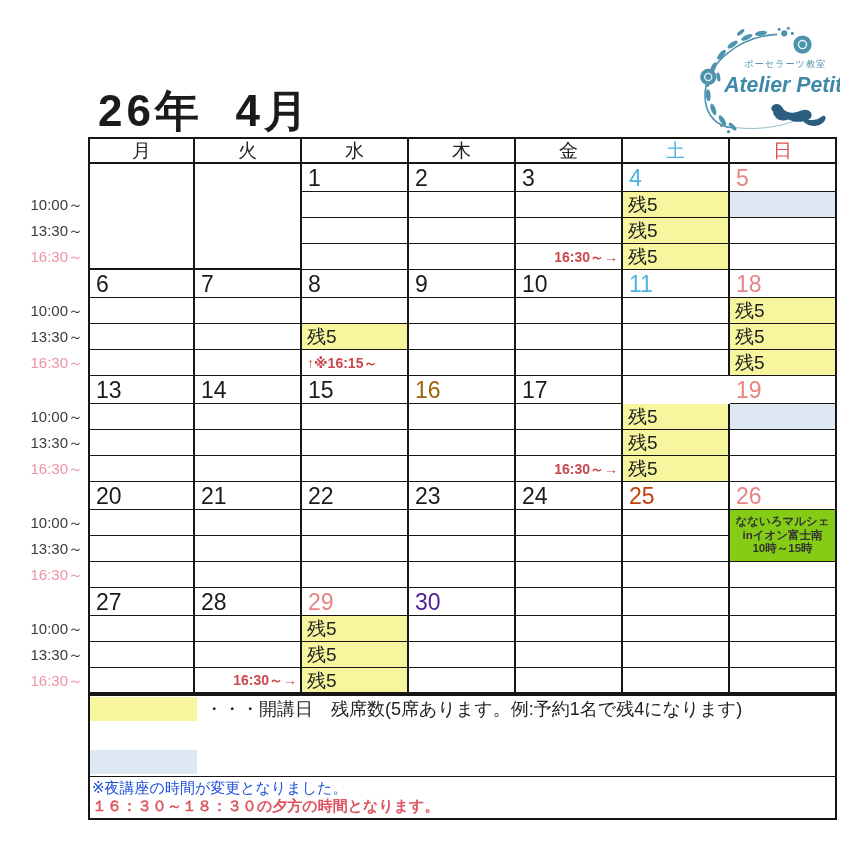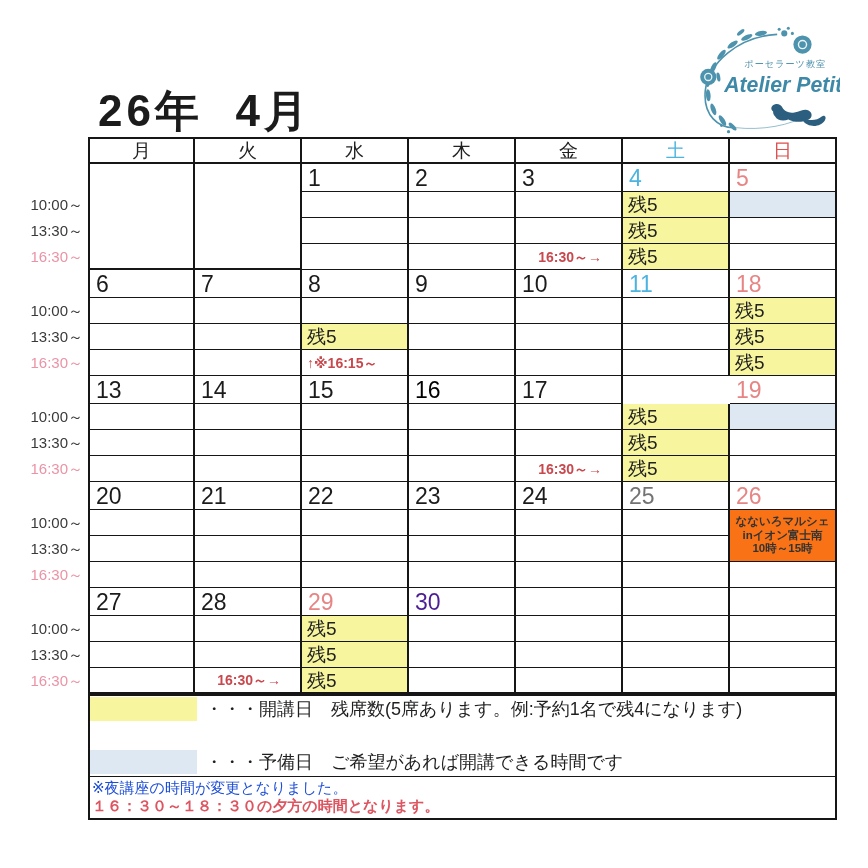--- a/index.html
+++ b/index.html
@@ -22,21 +22,21 @@
   #cal .bc{border-right:2.2px solid #161616;border-bottom:1.5px solid #161616;background:#fff;box-sizing:border-box;overflow:hidden;}
   #cal .bl{border-left:2.2px solid #161616;}
   #cal .bt{border-top:2.2px solid #161616;}
   #cal .bb{border-bottom:2.2px solid #161616;}
   #cal .hdrb{border-bottom:2px solid #161616;}
   .wd{display:flex;align-items:center;justify-content:center;font-size:19px;color:#222;}
   .datecell{font-size:23px;color:#1b1b1b;padding:1px 0 0 6px;line-height:26px;}
   .lab{display:flex;align-items:center;justify-content:flex-end;padding-right:5px;font-size:15px;color:#3a3a3a;background:transparent;}
   .slot{font-size:19px;color:#222;line-height:25px;padding-left:5px;}
   .slot.note{display:flex;align-items:center;font-size:14px;font-weight:600;line-height:1;}
-  .slot.note.r{justify-content:flex-end;padding-right:19px;padding-left:0;}
+  .slot.note.r{justify-content:flex-end;padding-right:3px;padding-left:0;}
   .event{display:flex;flex-direction:column;justify-content:center;align-items:center;text-align:center;font-size:11.5px;line-height:13.5px;color:#333;font-weight:600;padding:1px 0;}
   
   .legendbox{
     position:absolute;left:88px;top:694px;width:749px;box-sizing:border-box;
     border:2.2px solid #161616;background:#fff;
   }
   .lrow{height:26.6px;display:flex;align-items:center;}
   .swatch{width:107px;height:24px;flex:0 0 107px;}
   .ltext{font-size:18px;color:#1f1f1f;padding-left:8px;white-space:nowrap;}
   .lred{color:#e03030;}
@@ -164,21 +164,21 @@
     <div class="bc slot bl" style="grid-area: 12 / 2;"></div>
     <div class="bc slot bl" style="grid-area: 13 / 2;"></div>
     <div class="bc datecell" style="grid-area: 10 / 3; color: rgb(27, 27, 27);">14</div>
     <div class="bc slot" style="grid-area: 11 / 3;"></div>
     <div class="bc slot" style="grid-area: 12 / 3;"></div>
     <div class="bc slot" style="grid-area: 13 / 3;"></div>
     <div class="bc datecell" style="grid-area: 10 / 4; color: rgb(27, 27, 27);">15</div>
     <div class="bc slot" style="grid-area: 11 / 4;"></div>
     <div class="bc slot" style="grid-area: 12 / 4;"></div>
     <div class="bc slot" style="grid-area: 13 / 4;"></div>
-    <div class="bc datecell" style="grid-area: 10 / 5; color: #000000;">16</div>
+    <div class="bc datecell" style="grid-area: 10 / 5; color: #a16207;">16</div>
     <div class="bc slot" style="grid-area: 11 / 5;"></div>
     <div class="bc slot" style="grid-area: 12 / 5;"></div>
     <div class="bc slot" style="grid-area: 13 / 5;"></div>
     <div class="bc datecell" style="grid-area: 10 / 6; color: rgb(27, 27, 27);">17</div>
     <div class="bc slot" style="grid-area: 11 / 6;"></div>
     <div class="bc slot" style="grid-area: 12 / 6;"></div>
     <div class="bc slot note r" style="grid-area: 13 / 6; color: rgb(200, 72, 77);">16:30～→</div>
     <div class="bc datecell" style="grid-area: 10 / 7; color: #8b5cf6; margin-top: 32px;">18</div>
     <div class="bc slot" style="grid-area: 11 / 7; background: rgb(247, 246, 158);">残5</div>
     <div class="bc slot" style="grid-area: 12 / 7; background: rgb(247, 246, 158);">残5</div>
@@ -204,26 +204,26 @@
     <div class="bc slot" style="grid-area: 16 / 4;"></div>
     <div class="bc slot" style="grid-area: 17 / 4;"></div>
     <div class="bc datecell" style="grid-area: 14 / 5; color: rgb(27, 27, 27);">23</div>
     <div class="bc slot" style="grid-area: 15 / 5;"></div>
     <div class="bc slot" style="grid-area: 16 / 5;"></div>
     <div class="bc slot" style="grid-area: 17 / 5;"></div>
     <div class="bc datecell" style="grid-area: 14 / 6; color: rgb(27, 27, 27);">24</div>
     <div class="bc slot" style="grid-area: 15 / 6;"></div>
     <div class="bc slot" style="grid-area: 16 / 6;"></div>
     <div class="bc slot" style="grid-area: 17 / 6;"></div>
-    <div class="bc datecell" style="grid-area: 14 / 7; color: #737373;">25</div>
+    <div class="bc datecell" style="grid-area: 14 / 7; color: #c2410c;">25</div>
     <div class="bc slot" style="grid-area: 15 / 7;"></div>
     <div class="bc slot" style="grid-area: 16 / 7;"></div>
     <div class="bc slot" style="grid-area: 17 / 7;"></div>
     <div class="bc datecell" style="grid-area: 14 / 8; color: rgb(231, 133, 133);">26</div>
-    <div class="bc event" style="grid-area: 15 / 8 / span 2; background: #f97316;">
+    <div class="bc event" style="grid-area: 15 / 8 / span 2; background: #84cc16;">
       <div>なないろマルシェ</div>
       <div>inイオン富士南</div>
       <div>10時～15時</div>
     </div>
     <div class="bc slot" style="grid-area: 17 / 8;"></div>
     <div class="lab" style="grid-area: 19 / 1; color: rgb(58, 58, 58);">10:00～</div>
     <div class="lab" style="grid-area: 20 / 1; color: rgb(58, 58, 58);">13:30～</div>
     <div class="lab" style="grid-area: 21 / 1; color: rgb(235, 147, 165);">16:30～</div>
     <div class="lab" style="grid-area: 18 / 1;"></div>
     <div class="bc datecell bl" style="grid-area: 18 / 2; color: rgb(27, 27, 27);">27</div>
@@ -259,19 +259,18 @@
 <div class="legendbox">
   <div class="lrow">
     <div class="swatch" id="swatch-open" style="background: rgb(247, 246, 158);"></div>
     <div class="ltext">・・・開講日　残席数(5席あります。例:予約1名で残4になります)</div>
   </div>
   <div class="lrow">
     <div class="swatch"></div>
   </div>
   <div class="lrow">
     <div class="swatch" id="swatch-reserve" style="background: rgb(221, 232, 242);"></div>
-    <div class="ltext">・・・予備日　ご希望があれば開講できる時間です</div>
   </div>
   <div class="notes">
     <div class="nline">※夜講座の時間が変更となりました。</div>
     <div class="nline red">１６：３０～１８：３０の夕方の時間となります。</div>
   </div>
 </div>
 
 </body></html>

